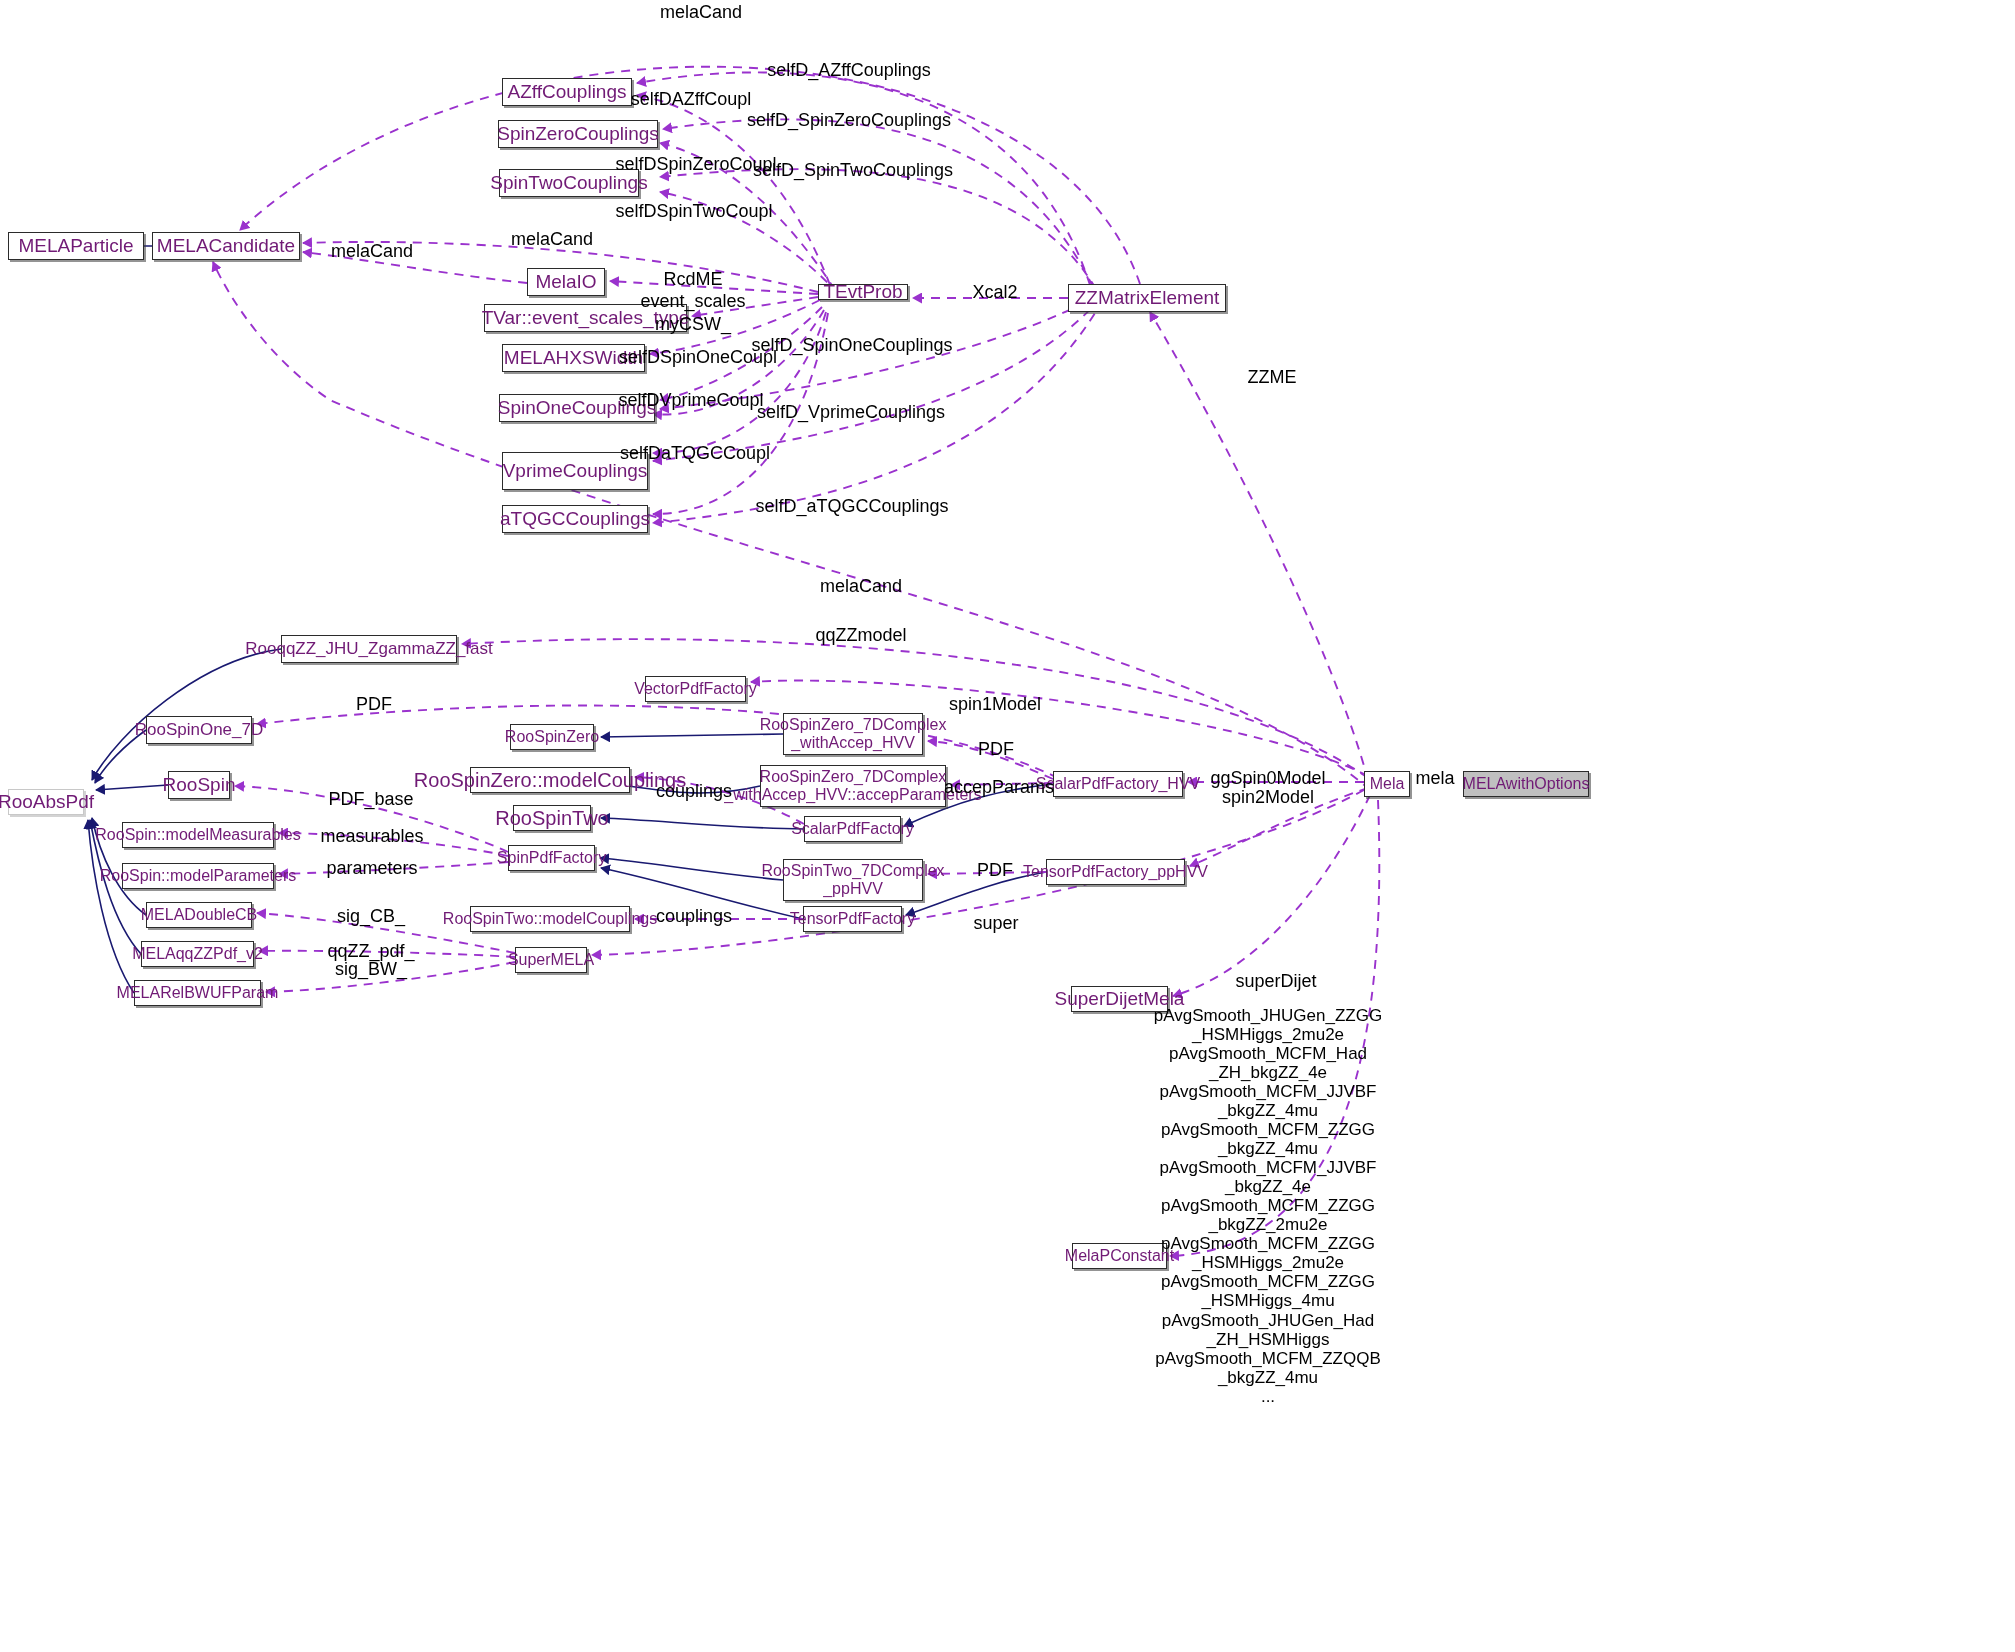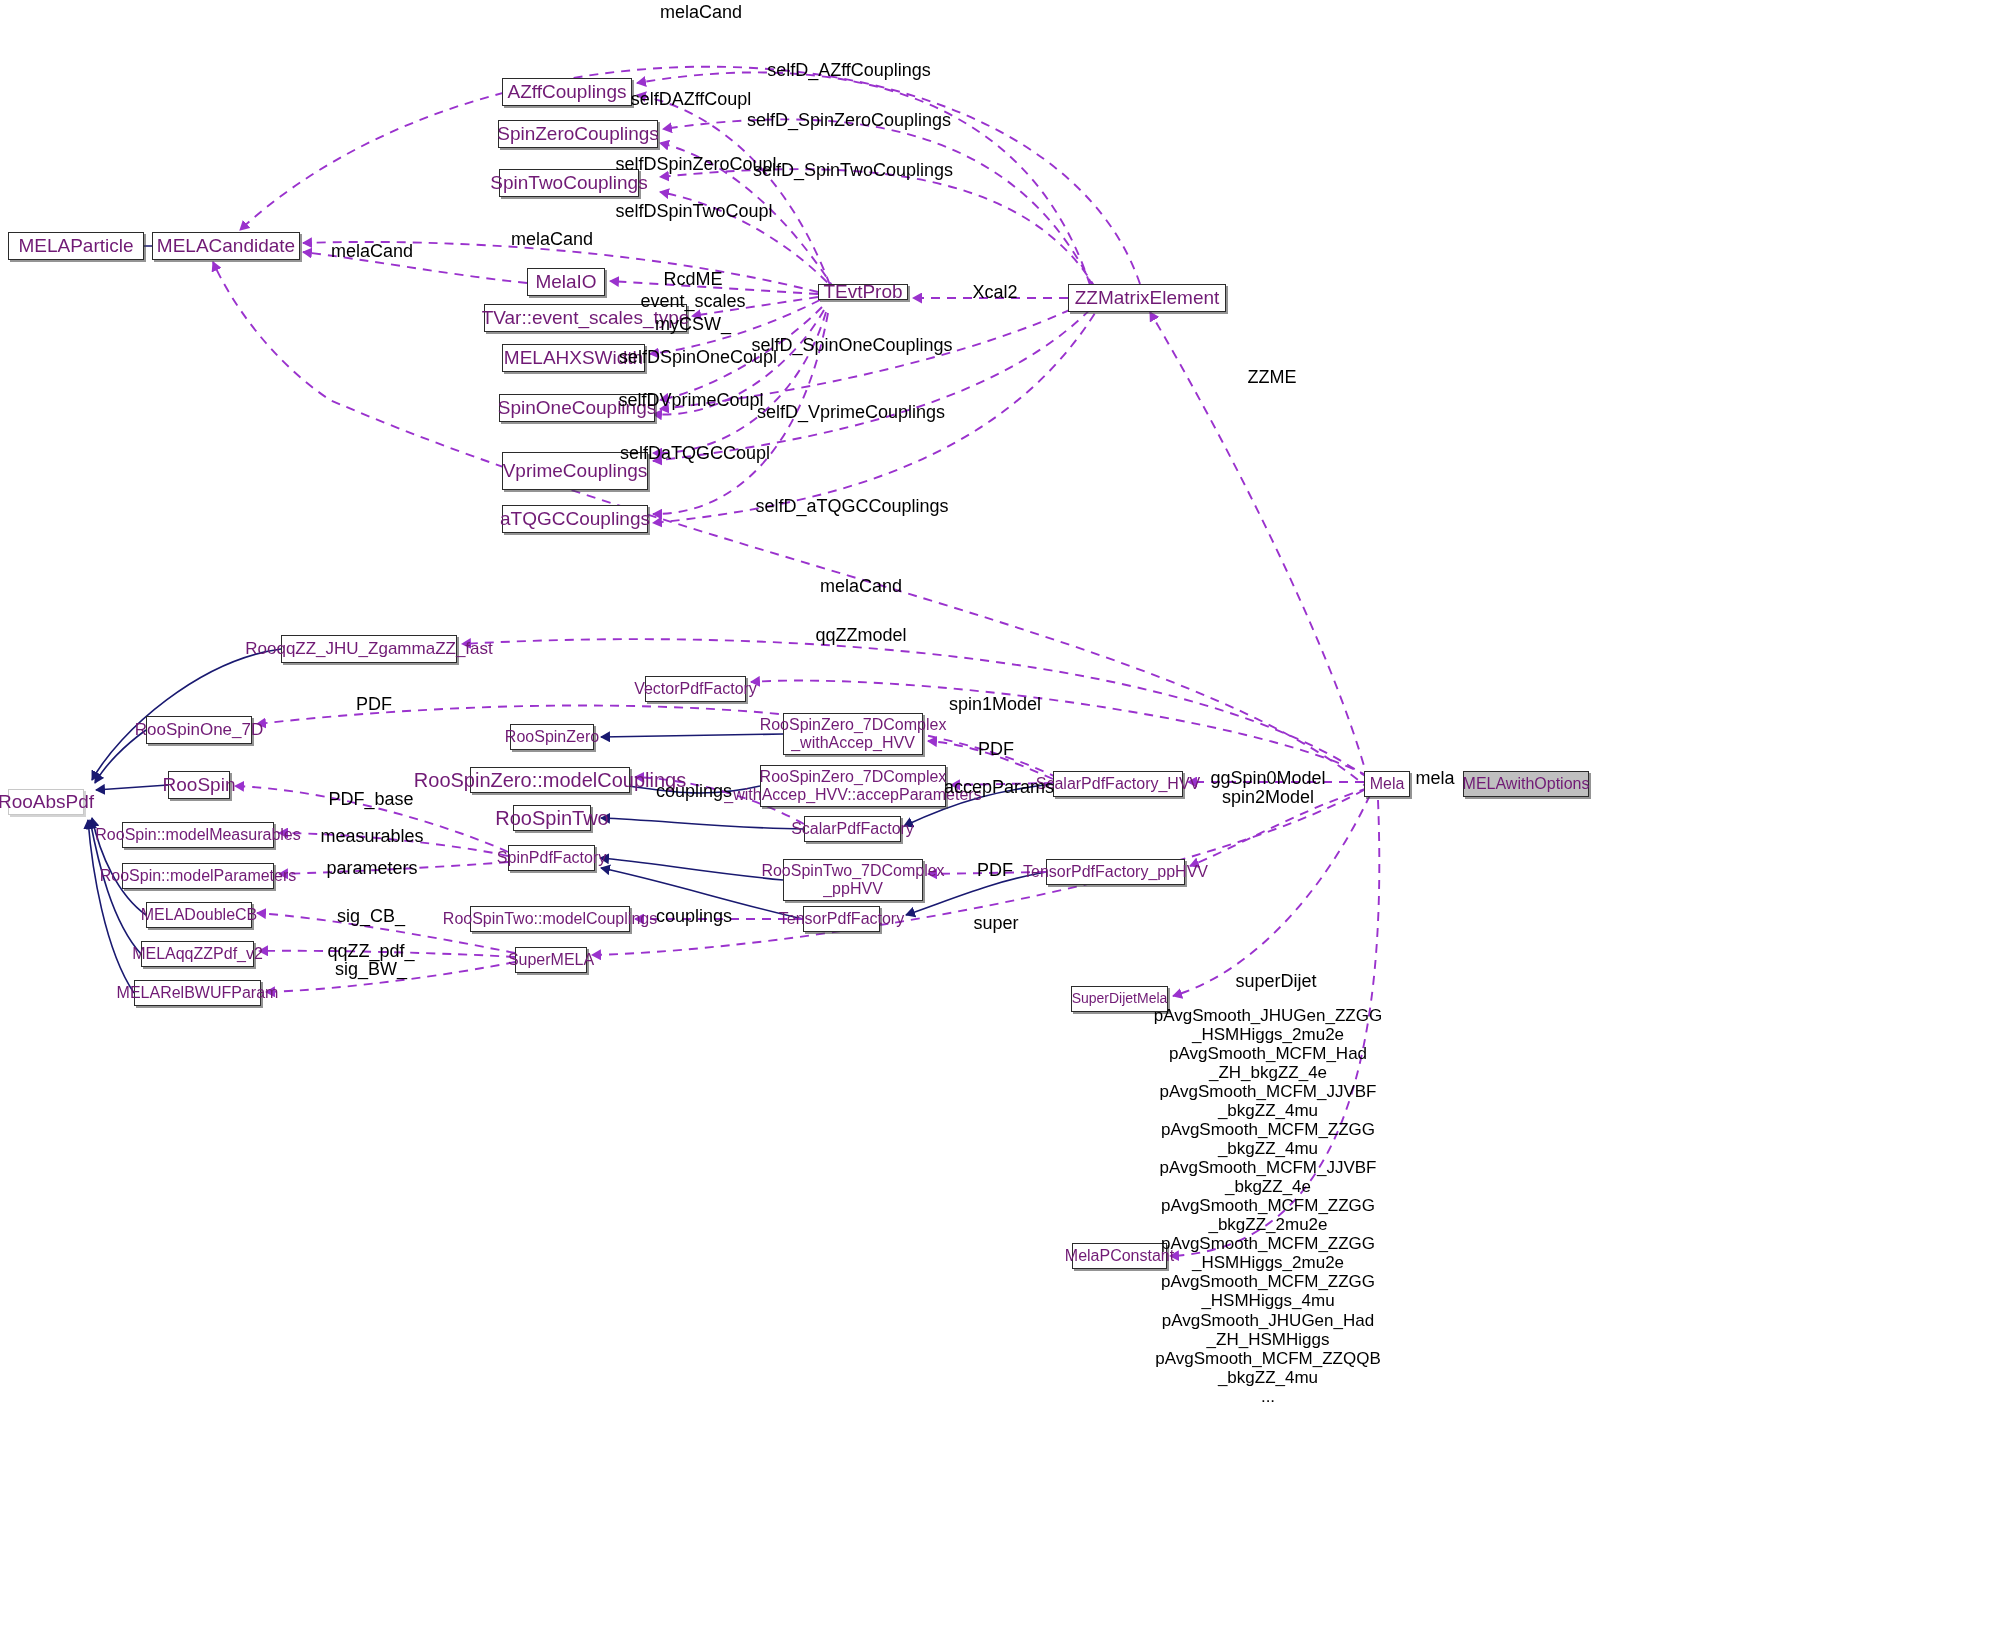--- a/index.html
+++ b/index.html
@@ -180,27 +180,27 @@
   <div class="node" style="left:470px;top:906px;width:160px;height:26px;font-size:16px;">RooSpinTwo::modelCouplings</div>
   <div class="node" style="left:515px;top:947px;width:72px;height:26px;font-size:16px;">SuperMELA</div>
 
   <div class="node two" style="left:783px;top:713px;width:140px;height:42px;font-size:16px;">RooSpinZero_7DComplex
 _withAccep_HVV</div>
   <div class="node two" style="left:760px;top:765px;width:186px;height:42px;font-size:16px;">RooSpinZero_7DComplex
 _withAccep_HVV::accepParameters</div>
   <div class="node" style="left:804px;top:816px;width:97px;height:26px;font-size:16px;">ScalarPdfFactory</div>
   <div class="node two" style="left:783px;top:859px;width:140px;height:42px;font-size:16px;">RooSpinTwo_7DComplex
 _ppHVV</div>
-  <div class="node" style="left:803px;top:906px;width:77px;height:26px;font-size:16px;">TensorPdfFactory</div>
+  <div class="node" style="left:803px;top:906px;width:99px;height:26px;font-size:16px;">TensorPdfFactory</div>
 
   <div class="node" style="left:1053px;top:771px;width:130px;height:26px;font-size:16px;">ScalarPdfFactory_HVV</div>
   <div class="node" style="left:1046px;top:859px;width:139px;height:26px;font-size:16px;">TensorPdfFactory_ppHVV</div>
   <div class="node" style="left:1364px;top:771px;width:46px;height:26px;font-size:16px;">Mela</div>
   <div class="node hl" style="left:1463px;top:771px;width:126px;height:26px;font-size:16px;">MELAwithOptions</div>
-  <div class="node" style="left:1071px;top:986px;width:97px;height:26px;font-size:14px;">SuperDijetMela</div>
+  <div class="node" style="left:1071px;top:986px;width:97px;height:26px;font-size:19px;">SuperDijetMela</div>
   <div class="node" style="left:1072px;top:1243px;width:95px;height:26px;font-size:16px;">MelaPConstant</div>
 
   <div class="elabel ctr" style="left:701px;top:2px;">melaCand</div>
   <div class="elabel ctr" style="left:849px;top:60px;">selfD_AZffCouplings</div>
   <div class="elabel ctr" style="left:691px;top:89px;">selfDAZffCoupl</div>
   <div class="elabel ctr" style="left:849px;top:110px;">selfD_SpinZeroCouplings</div>
   <div class="elabel ctr" style="left:696px;top:154px;">selfDSpinZeroCoupl</div>
   <div class="elabel ctr" style="left:853px;top:160px;">selfD_SpinTwoCouplings</div>
   <div class="elabel ctr" style="left:694px;top:201px;">selfDSpinTwoCoupl</div>
   <div class="elabel ctr" style="left:552px;top:229px;">melaCand</div>

